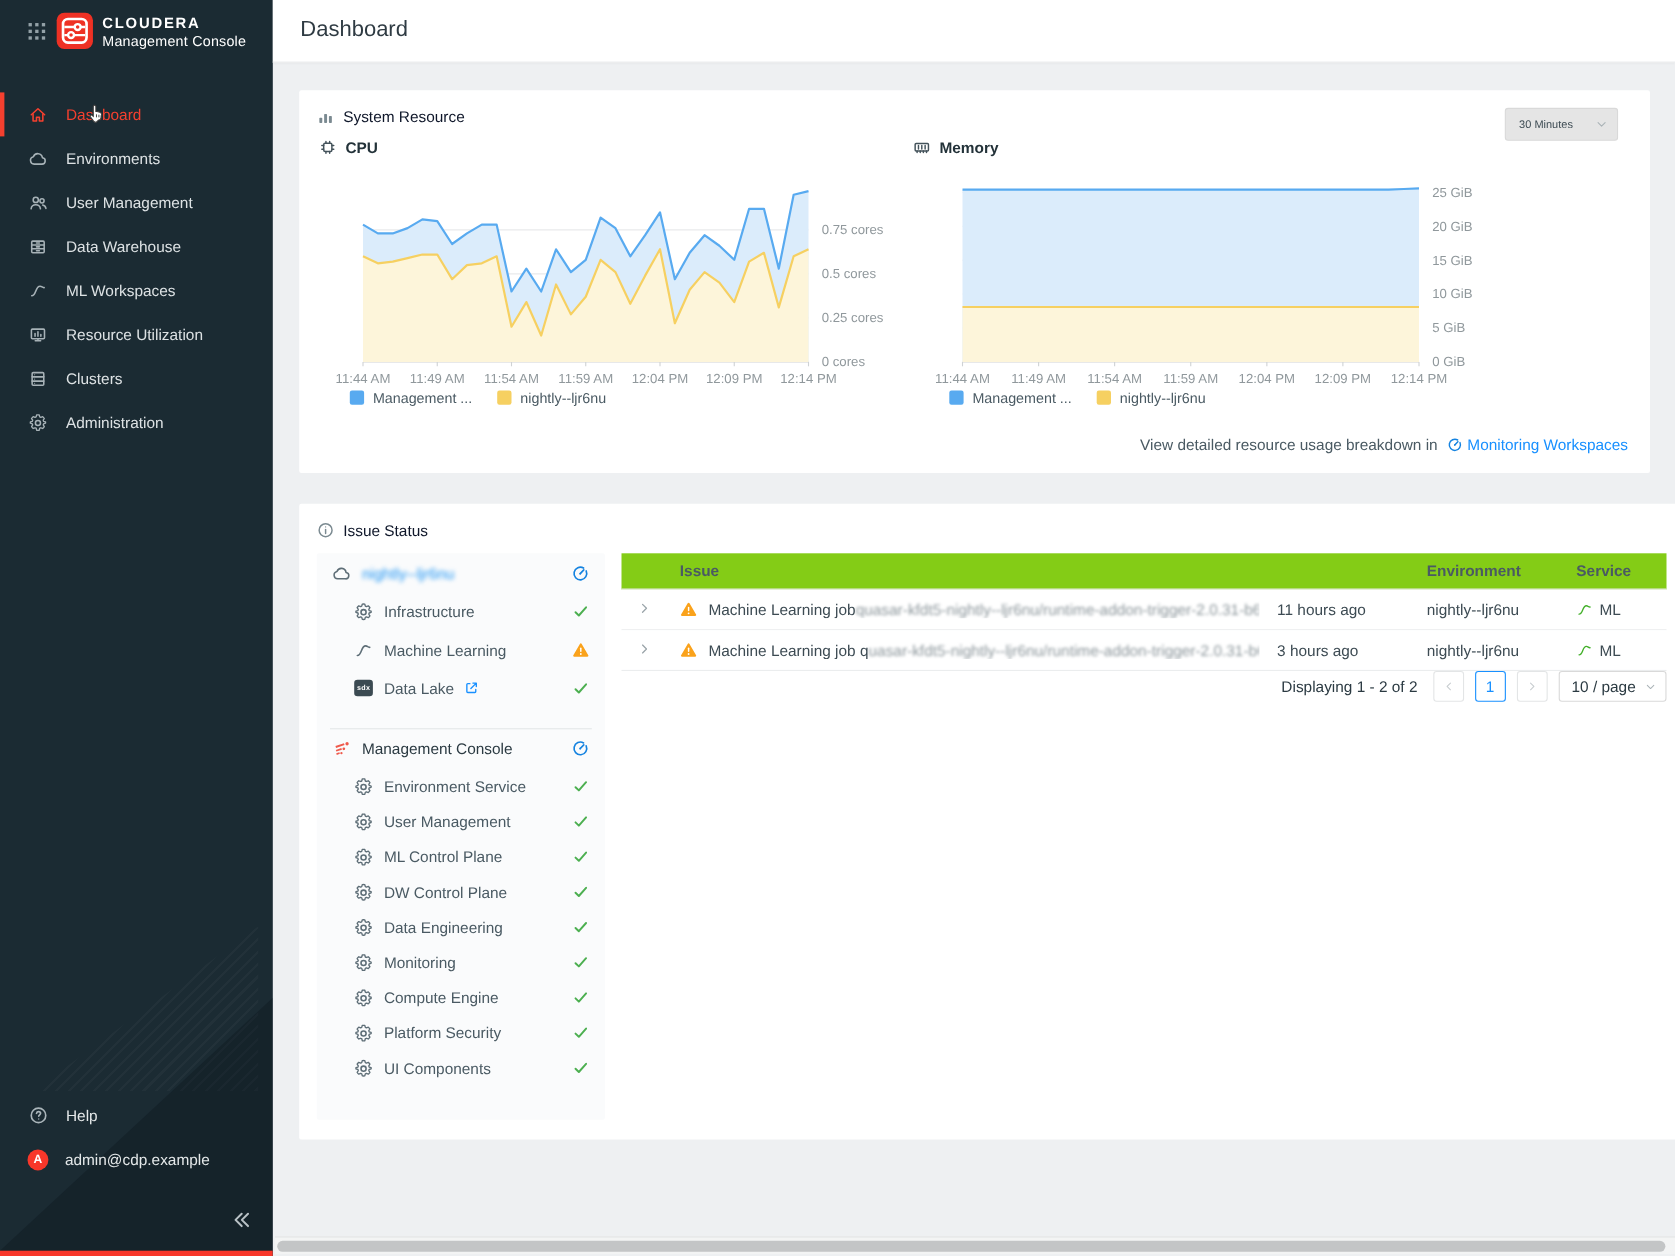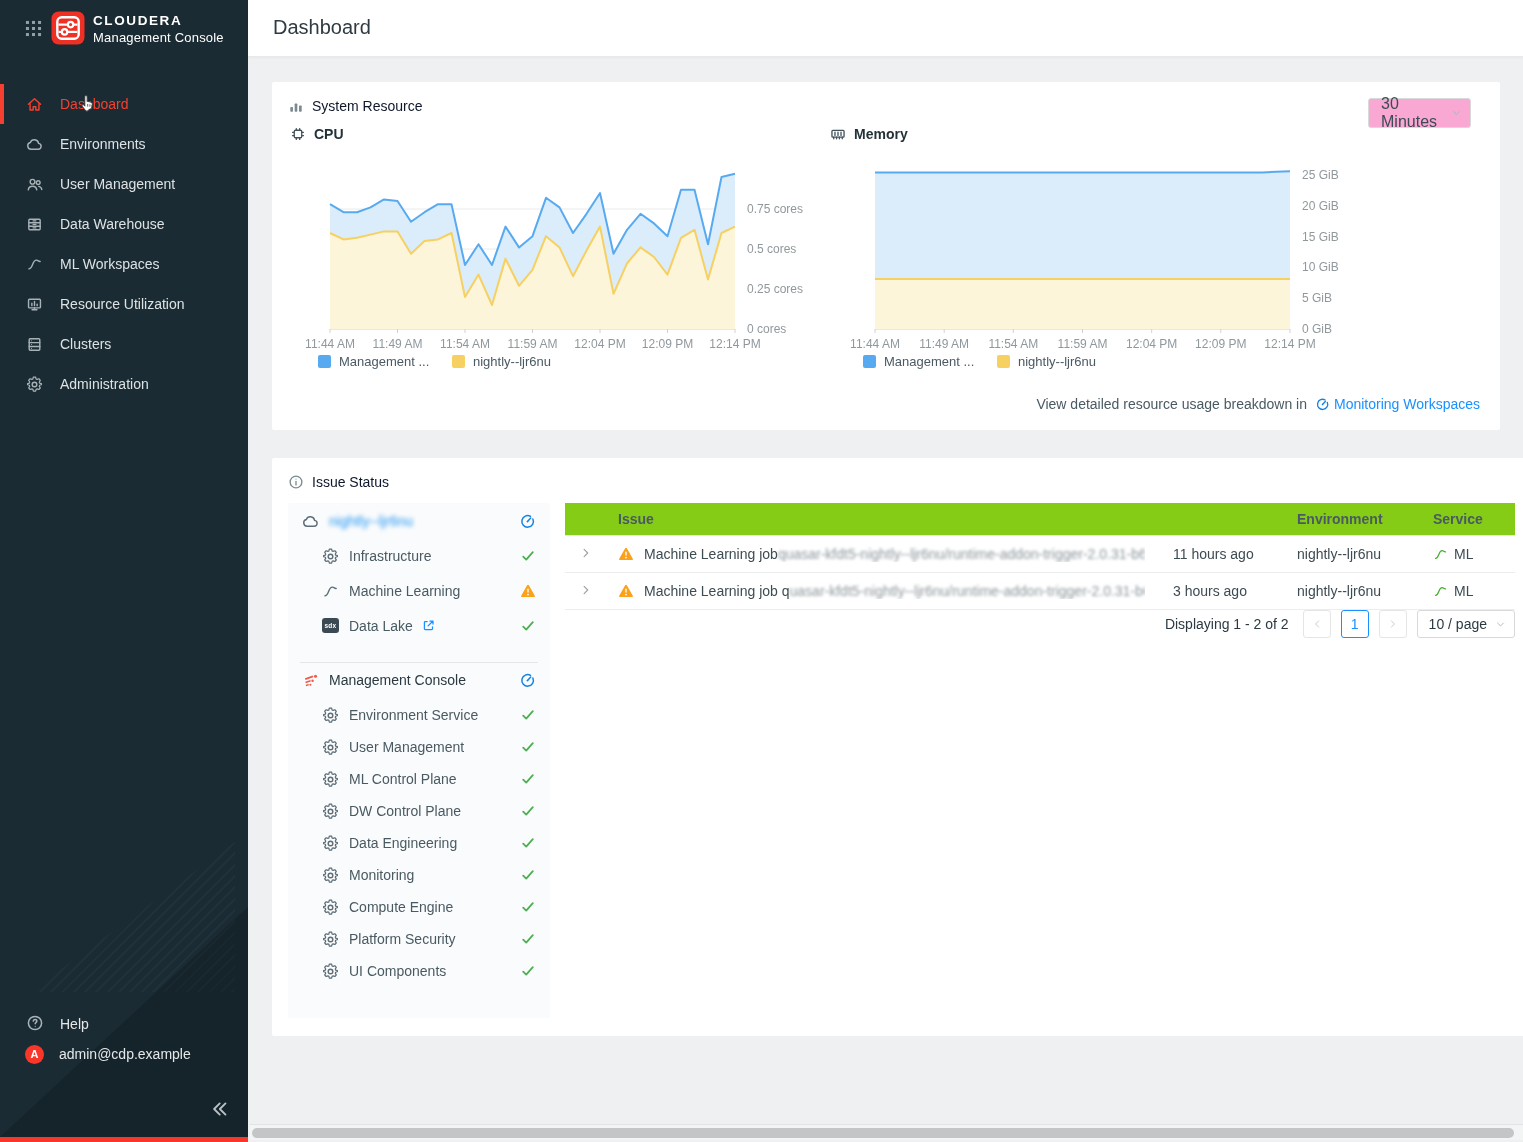--- a/index.html
+++ b/index.html
@@ -47,21 +47,21 @@
   #main{position:absolute;left:248px;top:57px;width:1275px;height:1069px;}
   .panel{position:absolute;background:#fff;border-radius:2px;}
   #panel-res{left:24px;top:25px;width:1228px;height:348px;}
   #panel-status{left:24px;top:401px;width:1268px;height:578px;}
   .panel-head{position:absolute;left:16px;top:16px;display:flex;align-items:center;font-size:14px;color:#0f172a;}
   .panel-head .ic{width:16px;height:16px;margin-right:8px;color:#7b8a91;}
   .chart-label{position:absolute;top:44px;display:flex;align-items:center;font-size:14px;font-weight:bold;color:#233239;}
   .chart-label .ic{width:16px;height:16px;margin-right:8px;color:#44535b;}
   #cpu-label{left:18px;} #mem-label{left:558px;}
   .range-select{position:absolute;left:1096px;top:16px;width:103px;height:30px;border:1px solid #d9d9d9;
-    border-radius:3px;background:#f9a8d4;display:flex;align-items:center;padding:0 8px 0 12px;font-size:16px;
+    border-radius:3px;background:#e5e5e5;display:flex;align-items:center;padding:0 8px 0 12px;font-size:10px;
     color:#3d4b53;cursor:pointer;}
   .range-select .ic{width:12px;height:12px;margin-left:auto;color:#aab3b7;}
   .chart-svg{position:absolute;top:75px;width:520px;height:215px;overflow:visible;}
   #cpu-chart{left:40px;} #mem-chart{left:585px;}
   .chart-svg text{font-family:"Liberation Sans",sans-serif;}
   .chart-svg text.tick{font-size:12px;fill:#90989c;}
   .chart-svg text.mid{text-anchor:middle;}
   .chart-svg text.legend{font-size:13px;fill:#4a5a63;}
   .res-footer{position:absolute;right:20px;top:314px;display:flex;align-items:center;font-size:14px;color:#4a5a63;}
   .res-footer .ic{width:15px;height:15px;margin:0 4px 0 8px;}
@@ -83,21 +83,21 @@
   .tree-div{border-top:1px solid #e4e7e8;margin:9px -2px 9px -2px;}
   .tree-row.sub9{height:32px;}
 
   
   .issues{position:absolute;left:293px;top:45px;width:950px;}
   .irow{display:flex;align-items:center;}
   .irow .c-exp{width:53px;padding-left:14px;}
   .irow .c-exp .ic{width:14px;height:14px;color:#9aa4a9;cursor:pointer;}
   .irow .c-issue{flex:1;display:flex;align-items:center;overflow:hidden;white-space:nowrap;}
   .irow .c-issue .ic{width:16px;height:16px;margin-right:10px;flex:none;}
-  .irow .c-age{width:142px;padding-left:28px;flex:none;}
+  .irow .c-age{width:142px;padding-left:16px;flex:none;}
   .irow .c-env{width:136px;padding-left:10px;flex:none;}
   .irow .c-svc{width:92px;padding-left:10px;flex:none;display:flex;align-items:center;}
   .irow .c-svc .ic{width:15px;height:15px;margin-right:6px;color:#43b02a;}
   .ihead{height:33px;background:#84cc16;border-bottom:1px solid #e8e8e8;font-size:14px;font-weight:bold;color:#4a5a63;}
   .ihead .c-issue{font-weight:bold;}
   .idata{height:37px;background:#fff;border-bottom:1px solid #ebedee;font-size:14px;color:#3d4b53;}
   .job-blur{color:#8d979c;filter:blur(1.5px);overflow:hidden;text-overflow:clip;}
   .pagebar{display:flex;align-items:center;justify-content:flex-end;margin-top:0;font-size:14px;color:#2b3a42;}
   .pg-btn{width:28px;height:28px;border:1px solid #e3e5e6;border-radius:3px;background:#fff;margin-left:10px;
     display:flex;align-items:center;justify-content:center;cursor:pointer;}
@@ -226,21 +226,21 @@
     <span class="ic nav-ic">
             <svg viewBox="0 0 18 18" width="100%" height="100%" fill="currentColor" stroke="none">
               <path d="M9 5.8a3.2 3.2 0 1 0 0 6.4 3.2 3.2 0 0 0 0-6.4zm0 1.5a1.7 1.7 0 1 1 0 3.4 1.7 1.7 0 0 1 0-3.4z"></path>
               <path d="M9 1.2c.4 0 .8 0 1.2.06l.5 1.9c.37.12.73.28 1.06.47l1.83-.67c.6.5 1.12 1.1 1.54 1.76l-1.06 1.64c.15.35.26.72.33 1.1l1.9.57c.05.4.05.8 0 1.2l-1.9.57c-.07.38-.18.75-.33 1.1l1.06 1.64a7.8 7.8 0 0 1-1.54 1.76l-1.83-.67c-.33.19-.69.35-1.06.47l-.5 1.9a7.9 7.9 0 0 1-2.4 0l-.5-1.9a5.8 5.8 0 0 1-1.06-.47l-1.83.67a7.8 7.8 0 0 1-1.54-1.76l1.06-1.64a5.8 5.8 0 0 1-.33-1.1l-1.9-.57a7.9 7.9 0 0 1 0-1.2l1.9-.57c.07-.38.18-.75.33-1.1L2.83 4.72A7.8 7.8 0 0 1 4.37 2.96l1.83.67c.33-.19.69-.35 1.06-.47l.5-1.9C8.2 1.2 8.6 1.2 9 1.2z" fill="none" stroke="currentColor" stroke-width="1.3" stroke-linejoin="round"></path>
             </svg>
           </span>
     <span class="nav-label">Administration</span>
   </div>
       </nav>
 
-    <div class="side-bottom-item" style="top:996px;align-items:flex-end;">
+    <div class="side-bottom-item" style="top:996px;">
       <span class="ic">
           <svg viewBox="0 0 18 18" width="100%" height="100%" fill="none" stroke="currentColor" stroke-width="1.5" stroke-linecap="round" stroke-linejoin="round">
             <circle cx="9" cy="9" r="6.6"></circle>
             <path d="M7.2 7.1c.2-1 1-1.6 1.9-1.6 1 0 1.8.7 1.8 1.6 0 1.3-1.7 1.4-1.7 2.7"></path>
             <circle cx="9.2" cy="12.3" r="0.6" fill="currentColor" stroke="none"></circle>
           </svg>
         </span>
       <span>Help</span>
     </div>
     <div class="side-bottom-item" style="top:1036px;">

